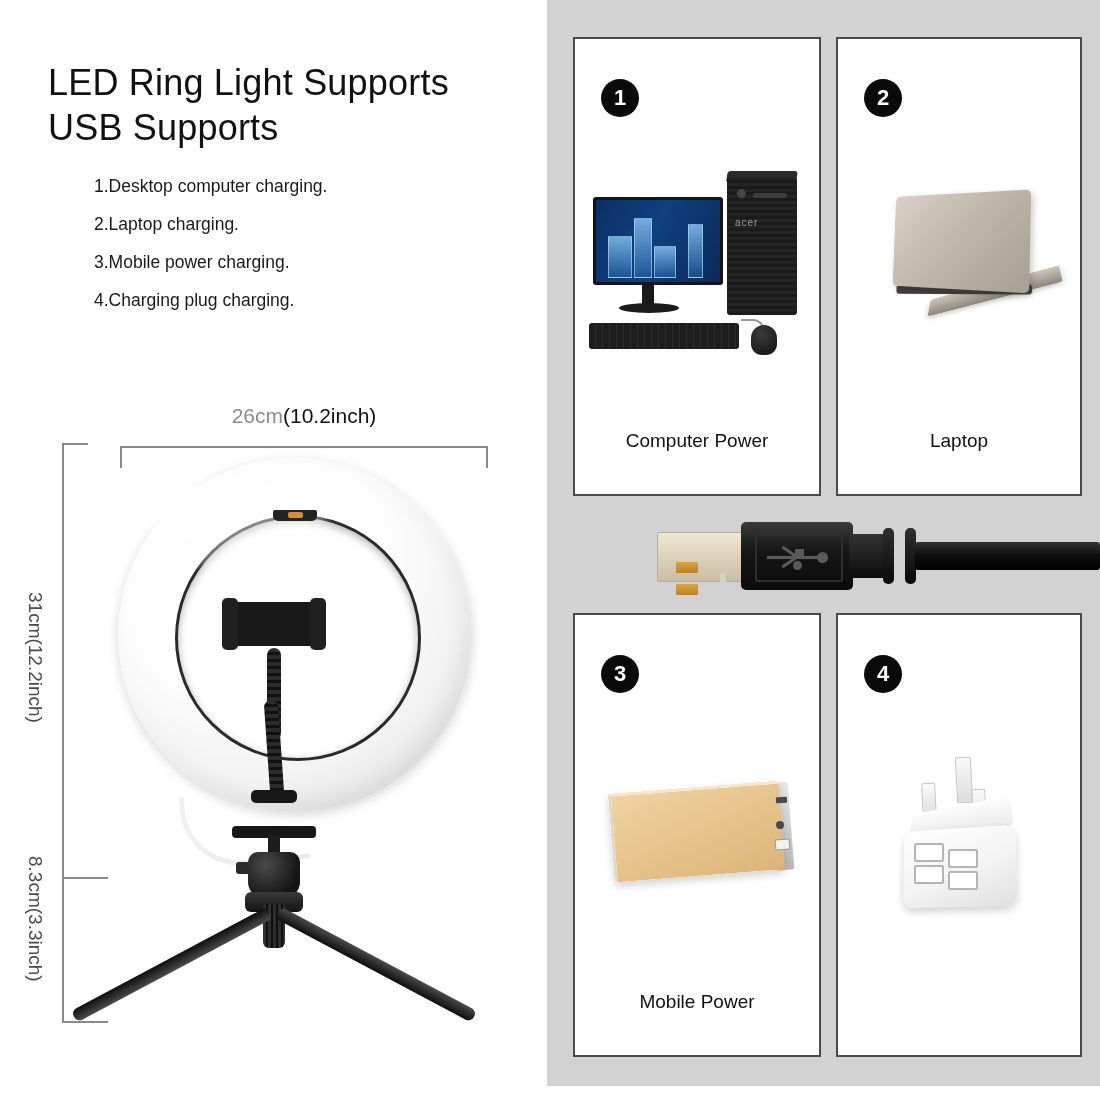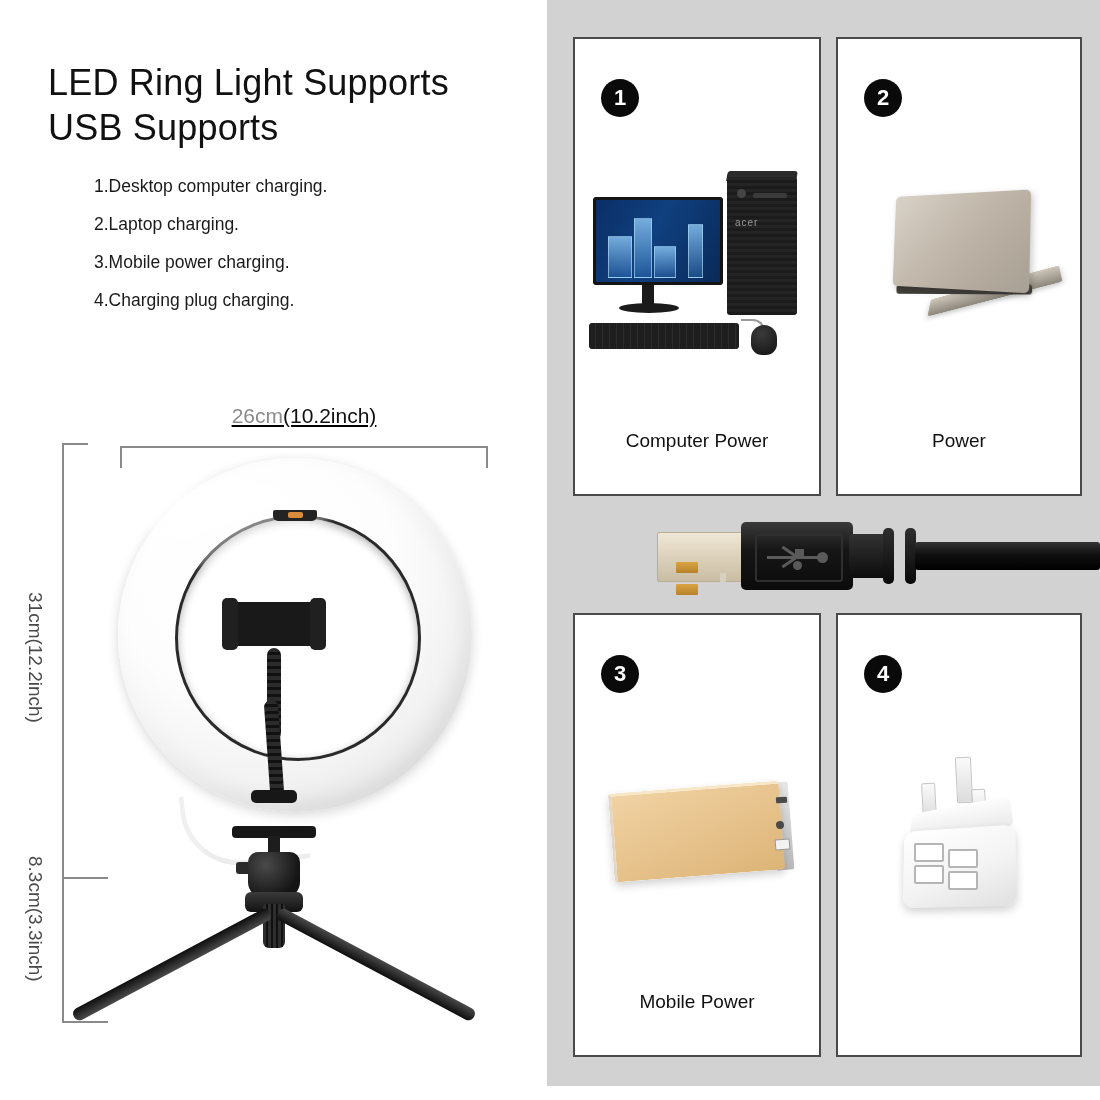--- a/index.html
+++ b/index.html
@@ -30,21 +30,21 @@
     position:absolute;color:#4a4a4a;font-size:19px;white-space:nowrap;
     transform-origin:0 0;transform:rotate(90deg);
   }
   .vlabel-31{left:46px;top:592px;}
   .vlabel-83{left:46px;top:856px;}
 
   .h-bar{position:absolute;left:120px;top:446px;width:368px;height:2px;background:#8a8a8a;}
   .h-cap{position:absolute;width:2px;height:22px;background:#8a8a8a;top:446px;}
   .h-cap.l{left:120px;}
   .h-cap.r{left:486px;}
-  .hlabel{position:absolute;left:0;top:404px;width:608px;text-align:center;font-size:21px;white-space:nowrap;text-decoration:underline;}
+  .hlabel{position:absolute;left:0;top:404px;width:608px;text-align:center;font-size:21px;white-space:nowrap;}
   .hlabel .cm{color:#8b8b8b;}
   .hlabel .inch{color:#111;}
 
   
   .ringwrap{position:absolute;left:118px;top:458px;width:354px;height:354px;}
   .ring-outer{
     position:absolute;inset:0;border-radius:50%;
     background:
       radial-gradient(circle at 38% 30%, #ffffff 0%, #fdfdfd 42%, #f2f2f2 66%, #e2e2e2 86%, #d2d2d2 100%);
     box-shadow:0 3px 12px rgba(0,0,0,.16), inset -6px -8px 22px rgba(0,0,0,.07), inset 6px 8px 18px rgba(255,255,255,.9);
@@ -318,21 +318,21 @@
       <div class="card-caption">Computer Power</div>
     </div>
 
     <div class="card c2">
       <div class="badge">2</div>
       <div class="art">
         <div class="lapbase"></div>
         <div class="lapedge"></div>
         <div class="lid"></div>
       </div>
-      <div class="card-caption">Power</div>
+      <div class="card-caption">Laptop</div>
     </div>
 
     <div class="card c3">
       <div class="badge">3</div>
       <div class="art">
         <div class="bank-side"></div>
         <div class="bank"></div>
         <div class="bank-port bp1"></div>
         <div class="bank-port bp2"></div>
         <div class="bank-port bp3"></div>

